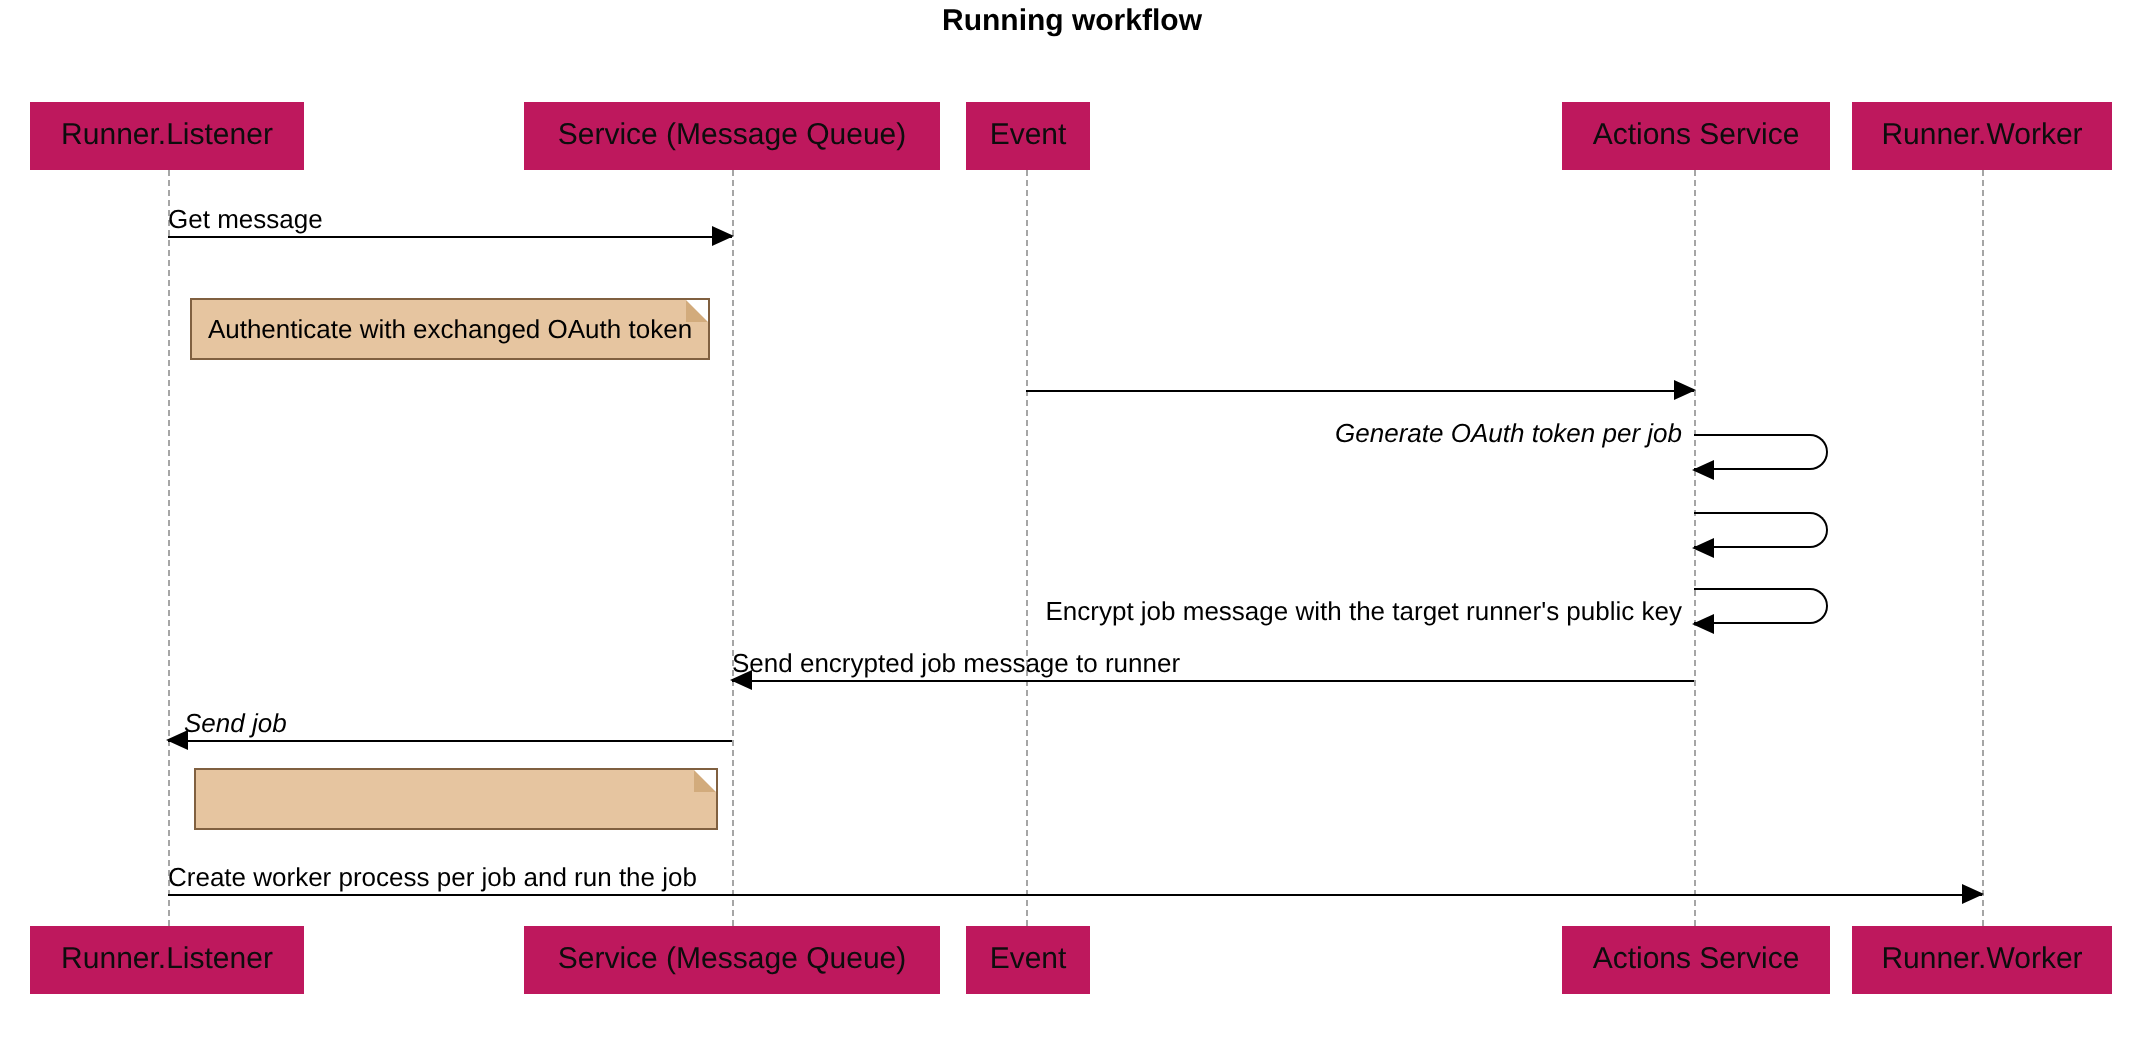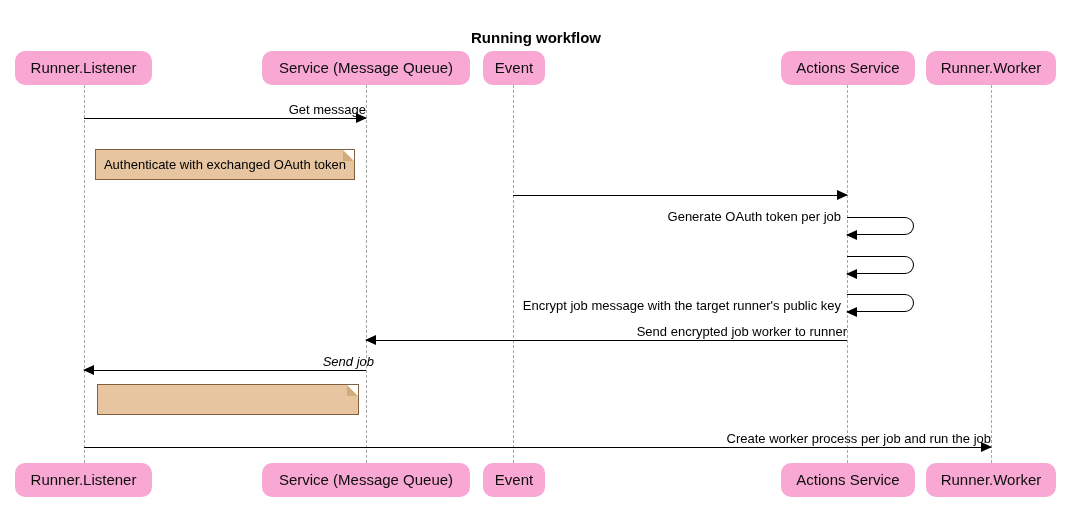--- a/index.html
+++ b/index.html
@@ -5,27 +5,27 @@
   html,body{margin:0;padding:0;background:#ffffff;}
   #canvas{
     position:relative;
     width:1072px;height:523px;
     background:#ffffff;
     font-family:"Liberation Sans", sans-serif;
     color:#111;
     overflow:hidden;
   }
   .title{
-    position:absolute;top:29px;left:0;width:1072px;
+    position:absolute;top:2px;left:0;width:1072px;
     text-align:center;font-size:15px;font-weight:bold;color:#000;
   }
   .participant{
     position:absolute;height:34px;
-    background:#f9a8d4;
-    border-radius:10px;
+    background:#be185d;
+    border-radius:0;
     text-align:center;line-height:34px;
     font-size:15px;color:#0d0d0d;
   }
   .lifeline{
     position:absolute;top:85px;height:378px;width:0;
     border-left:1px dashed #a6a6a6;
   }
   .msg-line{
     position:absolute;height:0;
     border-top:1px solid #000;
@@ -37,21 +37,21 @@
     border-bottom:5px solid transparent;
   }
   .head-left{
     position:absolute;left:-1px;top:-6px;width:0;height:0;
     border-right:11px solid #000;
     border-top:5px solid transparent;
     border-bottom:5px solid transparent;
   }
   .msg-label{
     position:absolute;font-size:13px;color:#000;
-    text-align:right;white-space:nowrap;
+    text-align:left;white-space:nowrap;
   }
   .msg-label.right{text-align:right;}
   .self-loop{
     position:absolute;width:66px;height:16px;
     border:1px solid #000;border-left:none;
     border-radius:0 9px 9px 0;
     background:transparent;
   }
   .self-loop .head-left{left:-1px;top:auto;bottom:-6px;}
   .note{
@@ -96,35 +96,35 @@
 
   <div class="note" style="left:95px;top:149px;width:258px;height:29px;">
     <div class="fold"></div>
     <span>Authenticate with exchanged OAuth token</span>
   </div>
 
   <div class="msg-line" style="left:513px;top:195px;width:334px;">
     <div class="head-right"></div>
   </div>
 
-  <div class="msg-label right" style="left:400px;top:209px;width:441px;">Generate OAuth token per job</div>
+  <div class="msg-label right" style="left:400px;top:209px;width:441px;font-style:italic;">Generate OAuth token per job</div>
   <div class="self-loop" style="left:847px;top:217px;">
     <div class="head-left"></div>
   </div>
 
   <div class="self-loop" style="left:847px;top:256px;">
     <div class="head-left"></div>
   </div>
 
   <div class="msg-label right" style="left:400px;top:286px;width:441px;margin-top:12px;">Encrypt job message with the target runner's public key</div>
   <div class="self-loop" style="left:847px;top:294px;">
     <div class="head-left"></div>
   </div>
 
-  <div class="msg-label" style="left:366px;top:324px;width:481px;">Send encrypted job worker to runner</div>
+  <div class="msg-label" style="left:366px;top:324px;width:481px;">Send encrypted job message to runner</div>
   <div class="msg-line" style="left:366px;top:340px;width:481px;">
     <div class="head-left"></div>
   </div>
 
   <div class="msg-label" style="left:92px;top:354px;width:282px;font-style:italic;">Send job</div>
   <div class="msg-line" style="left:84px;top:370px;width:282px;">
     <div class="head-left"></div>
   </div>
 
   <div class="note" style="left:97px;top:384px;width:260px;height:29px;">

